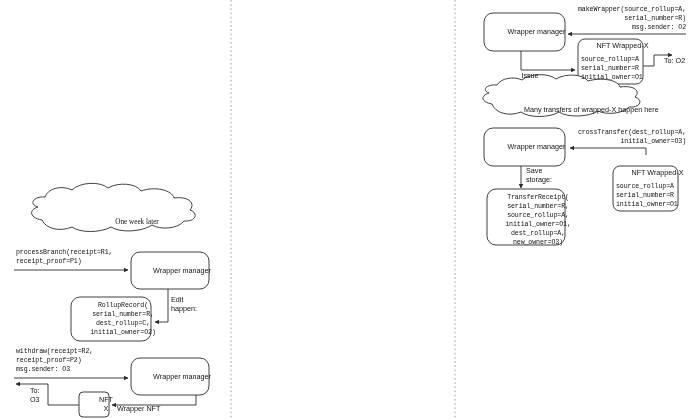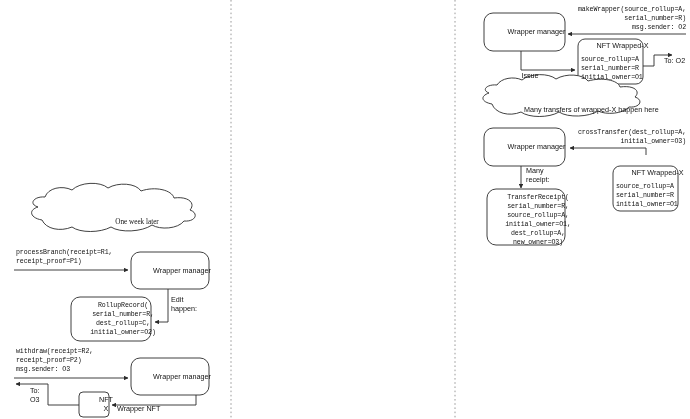--- a/index.html
+++ b/index.html
@@ -165,22 +165,22 @@
 
 <div class="lbl sans" style="left:664px; top:57px;">To: O2</div>
 
 <div class="lbl sans ctr" style="left:500px; top:106px; width:128px;margin-left:12px;">Many transfers of wrapped-X happen here</div>
 
 <div class="lbl sans ctr" style="left:484px; top:143px; width:81px;">Wrapper manager</div>
 
 <div class="lbl mono rt" style="left:500px; top:129px; width:186px;">crossTransfer(dest_rollup=A,</div>
 <div class="lbl mono rt" style="left:500px; top:138px; width:186px;">initial_owner=O3)</div>
 
-<div class="lbl sans" style="left:526px; top:167px;">Many</div>
-<div class="lbl sans" style="left:526px; top:176px;">receipt:</div>
+<div class="lbl sans" style="left:526px; top:167px;">Save</div>
+<div class="lbl sans" style="left:526px; top:176px;">storage:</div>
 
 <div class="lbl mono ctr" style="left:487px; top:194px; width:78px;">TransferReceipt(</div>
 <div class="lbl mono ctr" style="left:487px; top:203px; width:78px;">serial_number=R,</div>
 <div class="lbl mono ctr" style="left:487px; top:212px; width:78px;">source_rollup=A,</div>
 <div class="lbl mono ctr" style="left:487px; top:221px; width:78px;">initial_owner=O1,</div>
 <div class="lbl mono ctr" style="left:487px; top:230px; width:78px;">dest_rollup=A,</div>
 <div class="lbl mono ctr" style="left:487px; top:239px; width:78px;">new_owner=O3)</div>
 
 <div class="lbl sans ctr" style="left:613px; top:169px; width:65px;">NFT Wrapped-X</div>
 <div class="lbl mono" style="left:616px; top:183px;">source_rollup=A</div>

